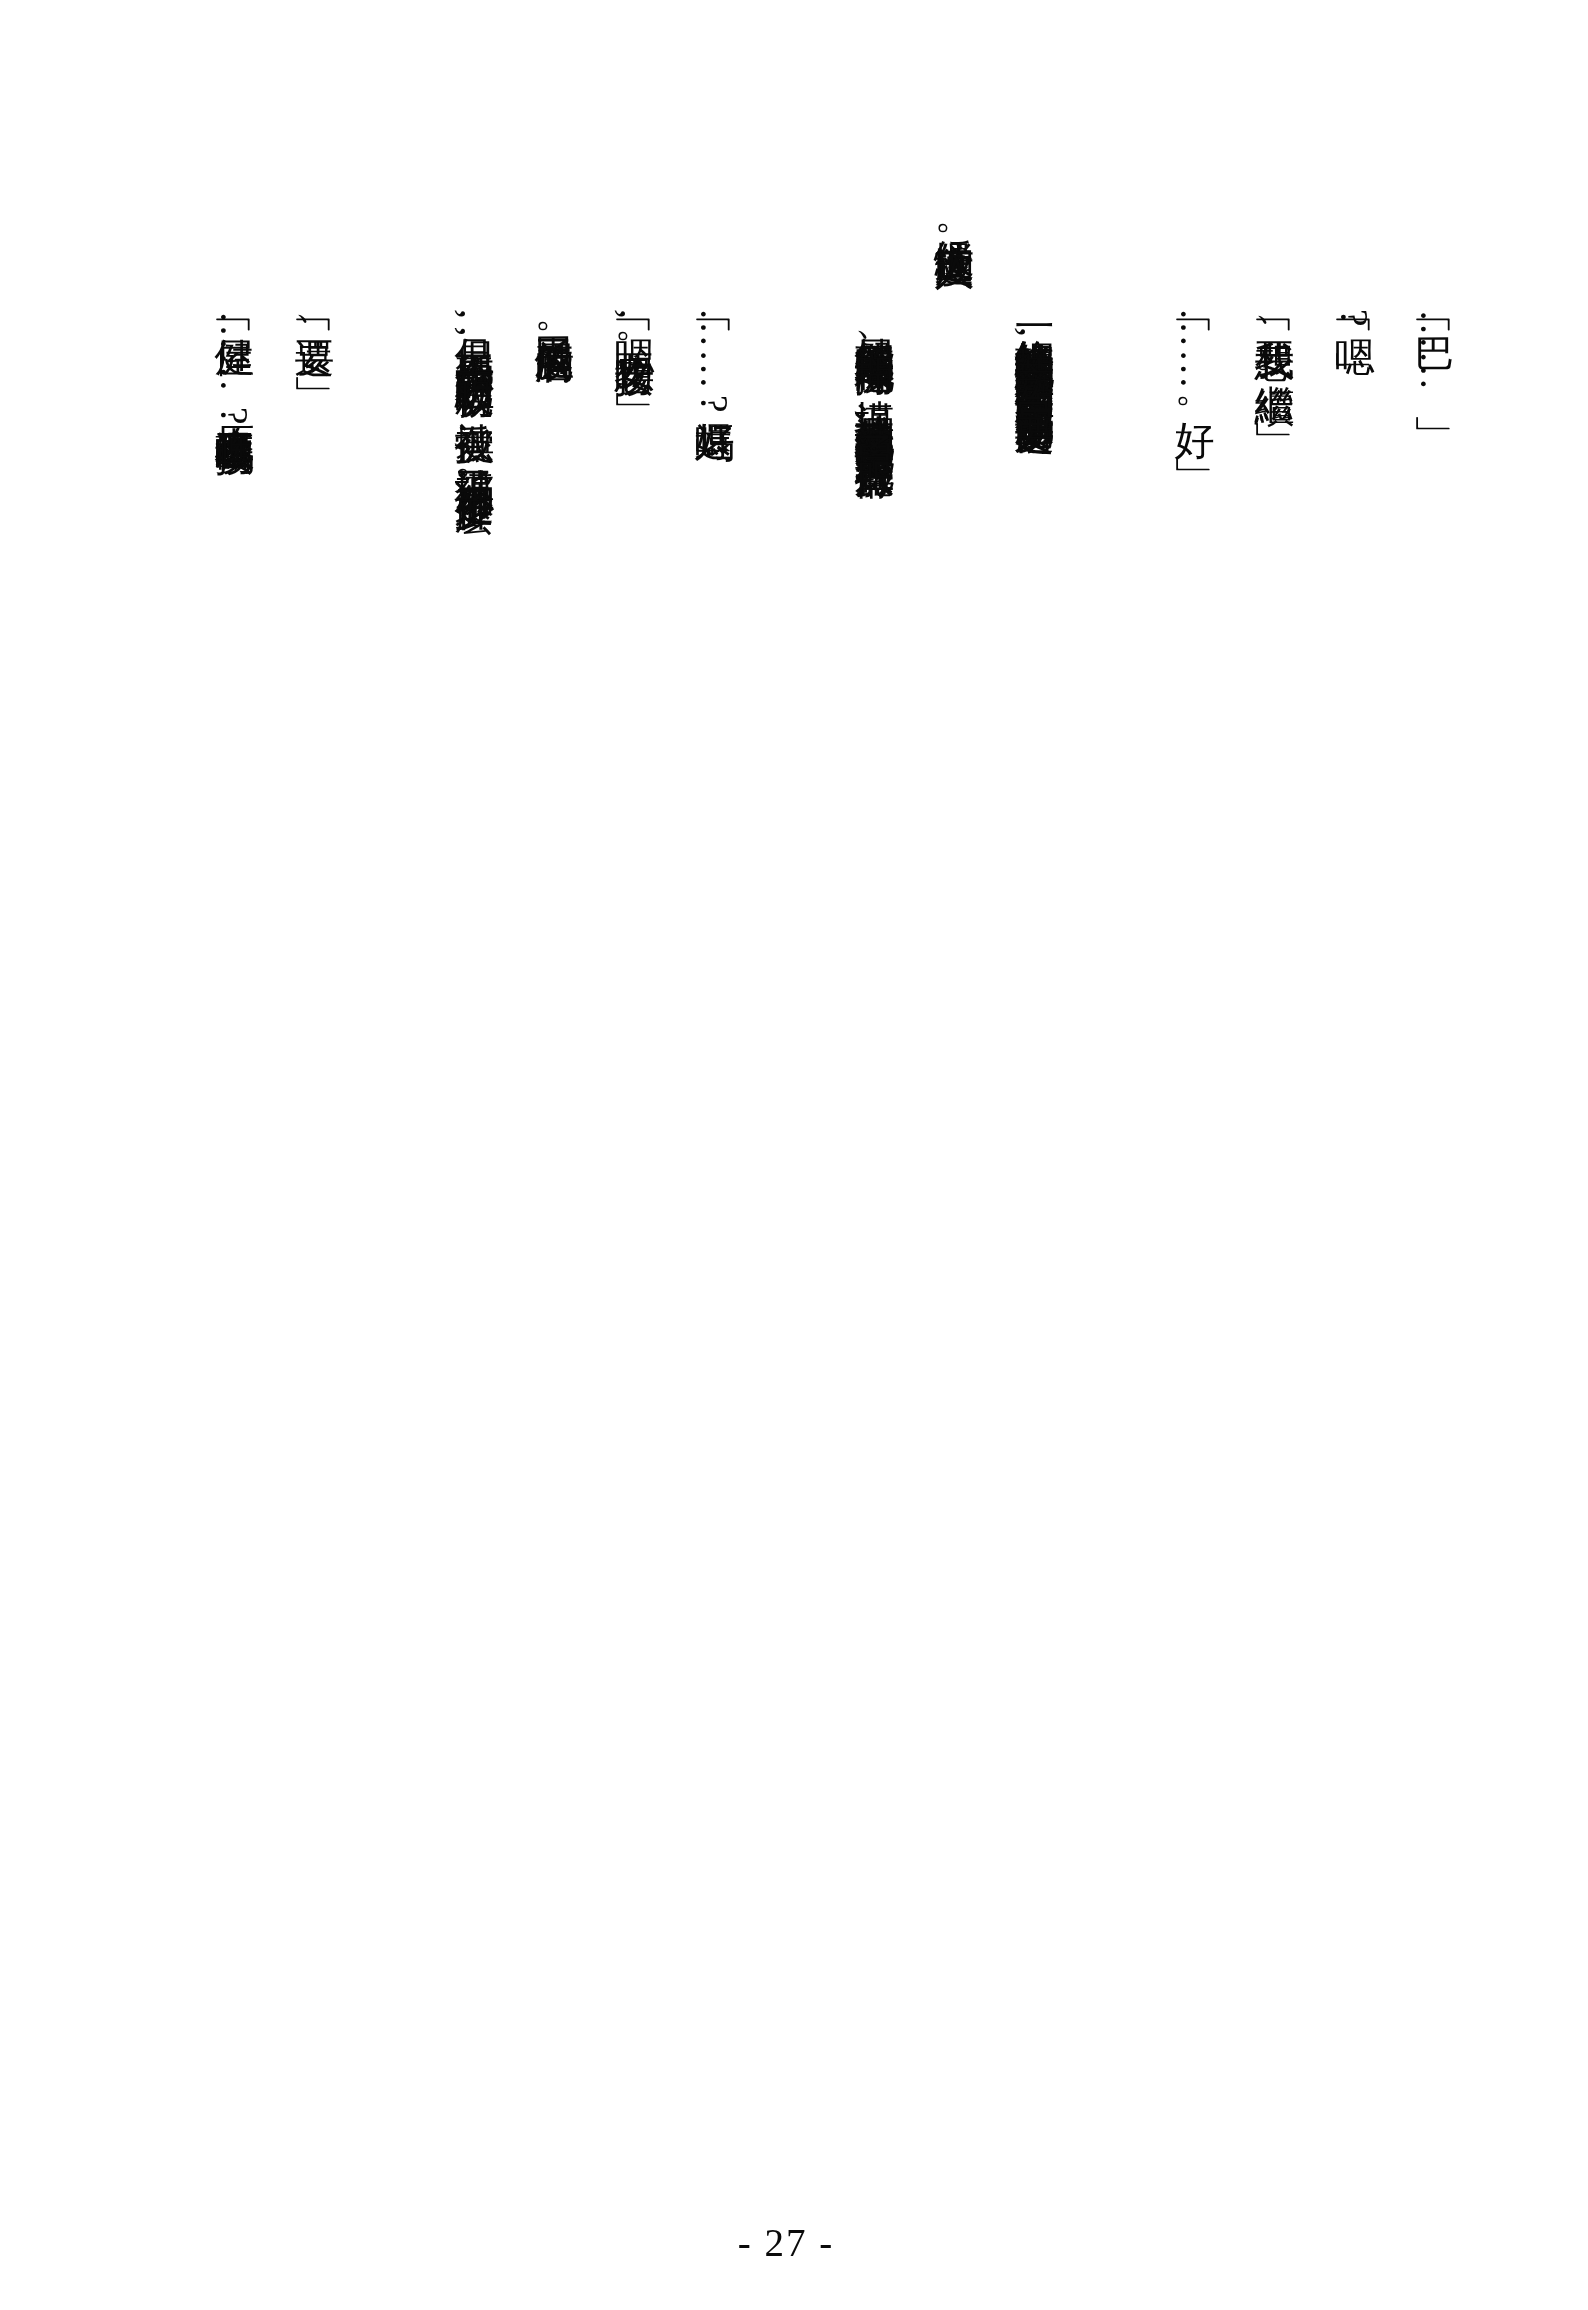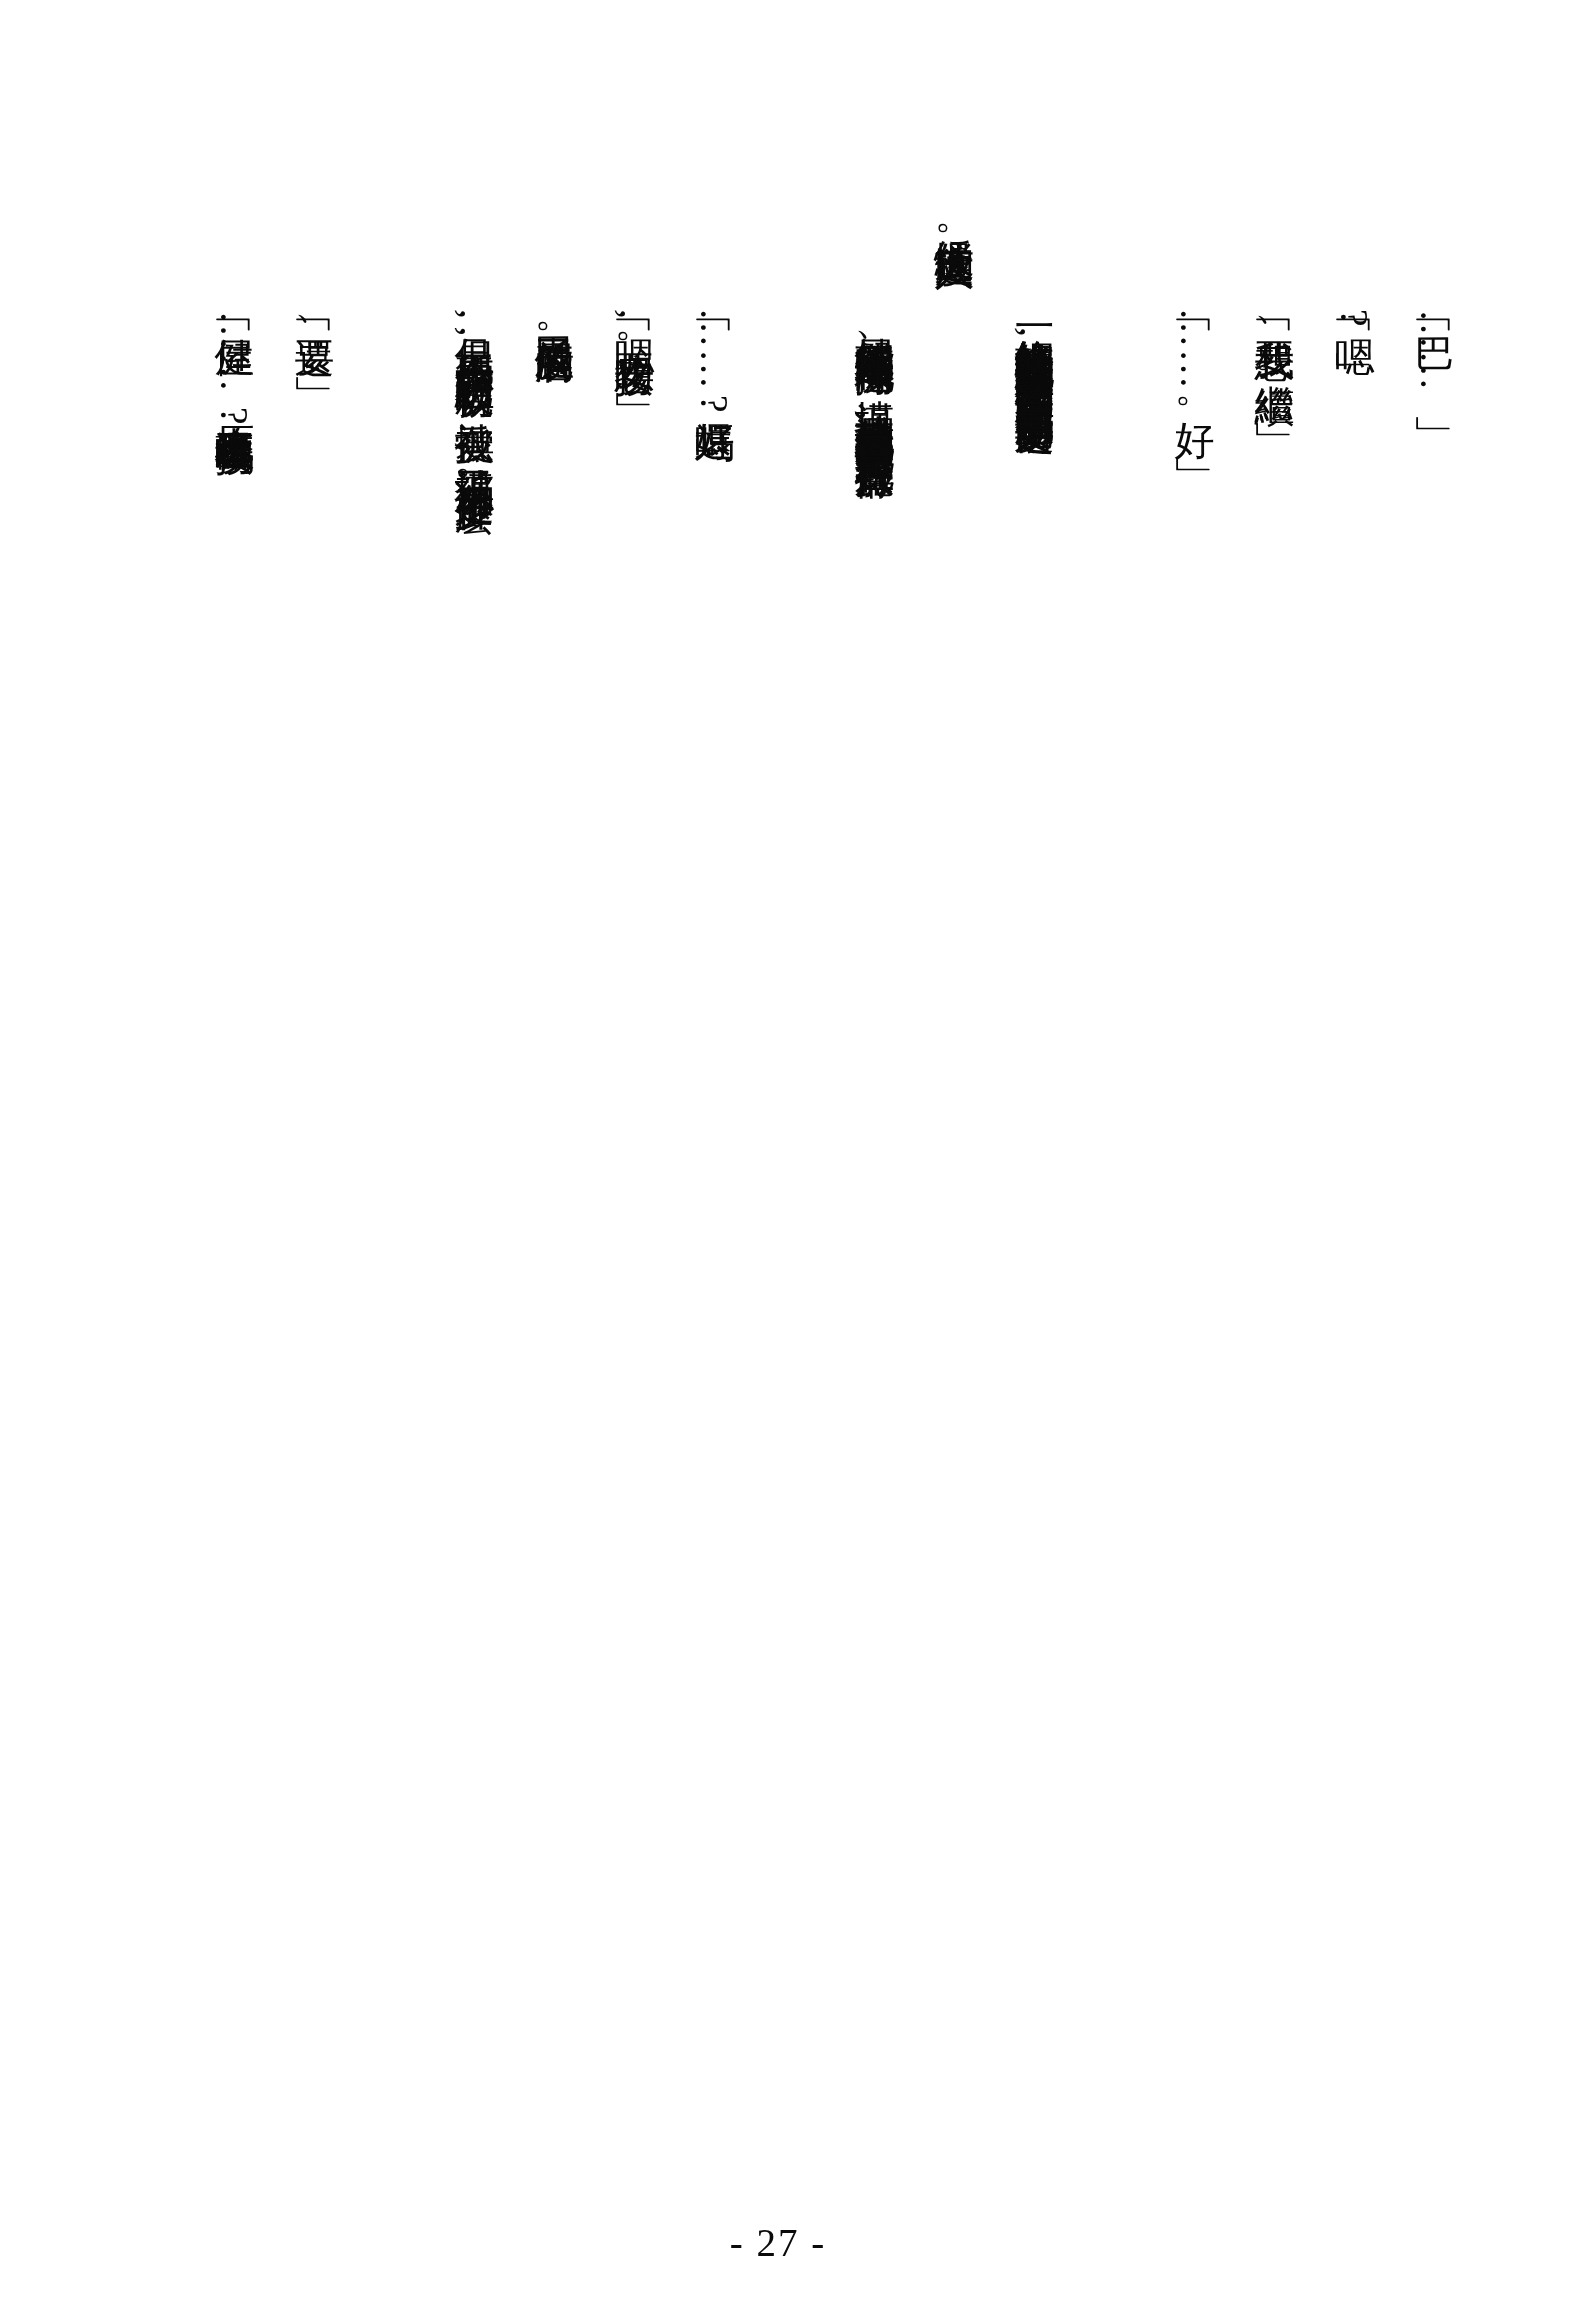--- a/index.html
+++ b/index.html
@@ -35,21 +35,21 @@
   }
   .line.indent {
     text-indent: 98px;        
   }
   .line.gap {
     margin-block-end: 80px;    
   }
   .page-number {
     position: absolute;
     top: 2220px;
-    left: 0;
+    left: 8px;
     width: 1556px;
     text-align: center;
     font-size: 39px;
     letter-spacing: 2px;
     color: #0a0a0a;
   }
 </style>
 </head>
 <body>
 

